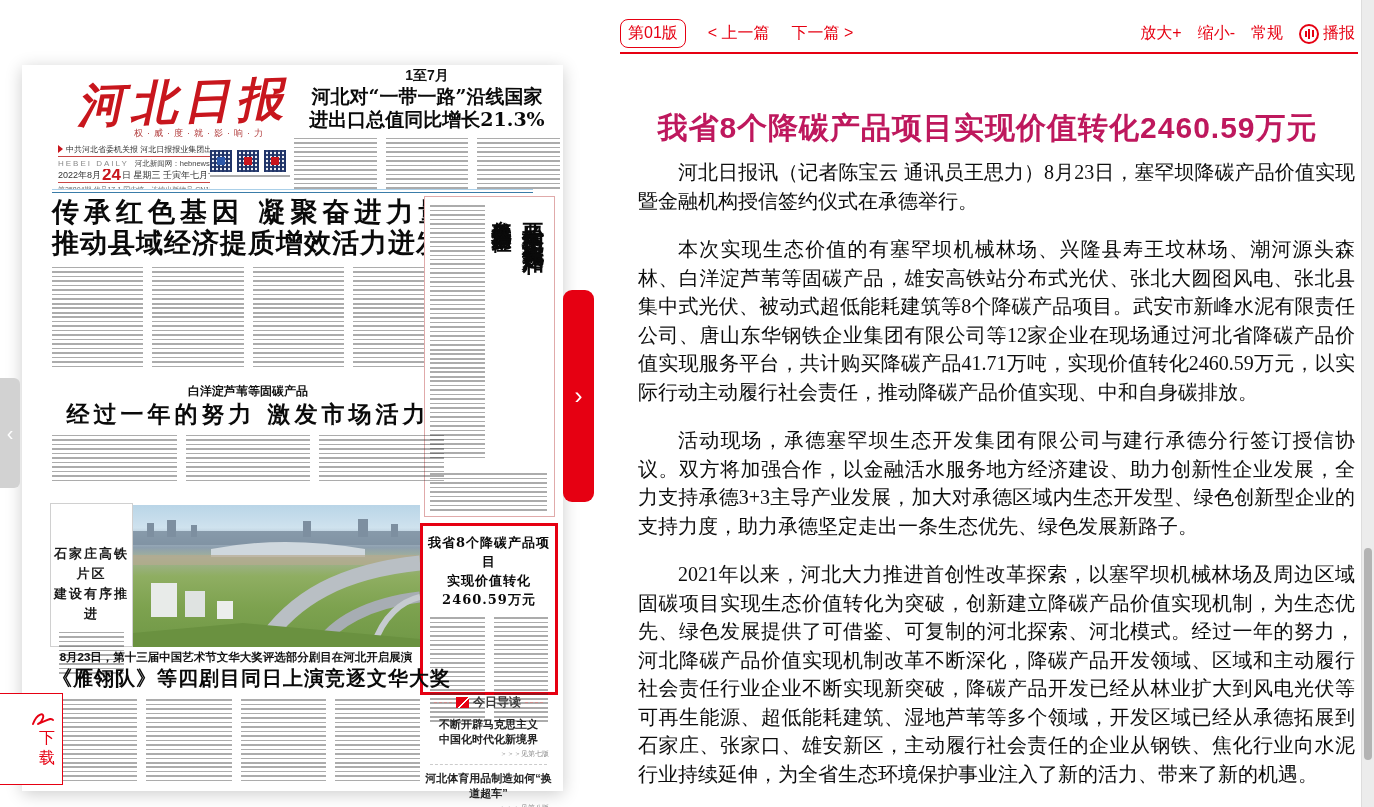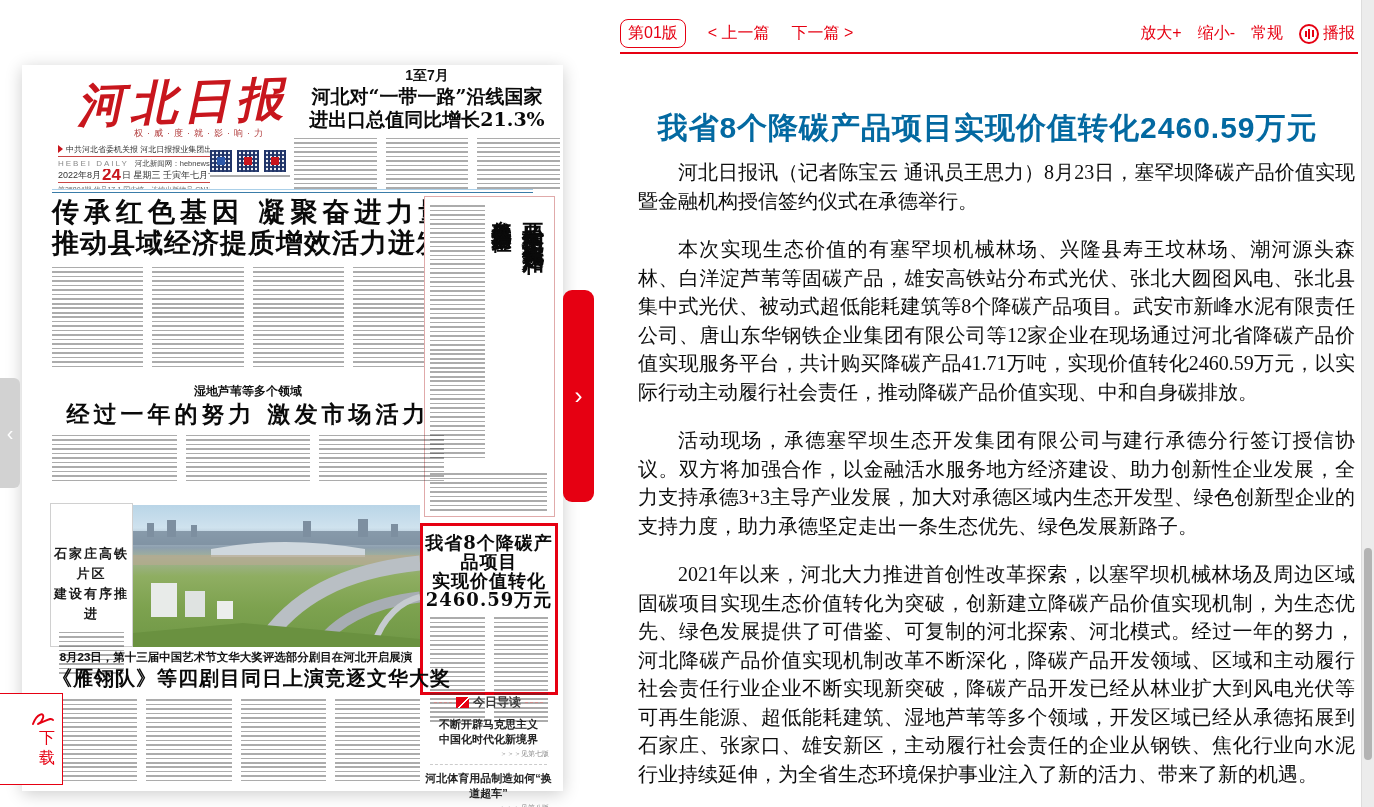--- a/index.html
+++ b/index.html
@@ -55,21 +55,21 @@
   
   .photo{left:111px;top:440px;width:287px;height:142px;overflow:hidden;
     background:linear-gradient(180deg,#b9d5e7 0%,#cfe2ee 16%,#a9bccb 24%,#8d9fae 30%,
       #a3b299 37%,#8fae62 50%,#7da24f 72%,#6f9746 100%);}
   .sjz-box{left:28px;top:438px;width:81px;height:142px;border:1px solid #d0d0d0;background:#fff;}
   .sjz-title{font-family:"DejaVu Serif",serif;font-weight:700;font-size:13px;letter-spacing:2px;
     color:#1a1a1a;text-align:center;line-height:20px;margin-top:40px;}
 
   
   .hl-box{left:398px;top:458px;width:132px;height:166px;border:3px solid #e60012;background:#fff;}
-  .hl-title{font-family:"DejaVu Serif",serif;font-weight:700;font-size:18px;line-height:19px;
+  .hl-title{font-family:"DejaVu Serif",serif;font-weight:700;font-size:13px;line-height:19px;
     color:#0a0a0a;text-align:center;margin-top:7px;letter-spacing:1px;}
 
   
   .digest{left:402px;top:629px;width:129px;}
   .dg-head{display:flex;align-items:center;justify-content:center;gap:4px;}
   .dg-dash{width:18px;border-top:1px dashed #cf8a8a;}
   .dg-flag{width:13px;height:11px;background:linear-gradient(135deg,#e60012 52%,#fff 52% 60%,#e60012 60%);}
   .dg-title{font-weight:700;font-size:12px;color:#3a3a3a;}
   .dg-item{font-weight:700;font-size:11px;color:#222;text-align:center;line-height:15px;margin-top:6px;}
   .dg-ref{font-size:7px;color:#888;text-align:right;margin:2px 4px 0 0;}
@@ -96,21 +96,21 @@
   .tb-link{margin-left:22px;cursor:pointer;}
   .tb-right{margin-left:auto;display:flex;align-items:center;gap:16px;}
   .tb-btn{cursor:pointer;}
   .spk{width:20px;height:20px;border:2px solid #e60012;border-radius:50%;display:inline-flex;
     align-items:center;justify-content:center;gap:1.5px;box-sizing:border-box;}
   .spk i{display:block;width:2px;background:#e60012;}
   .spk i:nth-child(1){height:6px;} .spk i:nth-child(2){height:10px;} .spk i:nth-child(3){height:7px;}
   .bc{display:flex;align-items:center;gap:4px;cursor:pointer;}
   .rd-rule{position:absolute;left:0;top:52px;width:738px;height:2px;background:#e60012;}
   .rd-title{position:absolute;left:0;top:88px;width:735px;text-align:center;font-size:30px;
-    font-weight:700;color:#0369a1;letter-spacing:1px;}
+    font-weight:700;color:#be185d;letter-spacing:1px;}
   .rd-body{position:absolute;left:2px;top:158px;width:733px;font-family:"Liberation Serif",serif;
     font-size:20px;line-height:28.5px;color:#0d0d0d;text-align:justify;}
   .rd-body p{margin:0 0 20px 16px;text-indent:2em;}
 </style>
 </head>
 <body>
 
 <div class="stage">
 
   <div class="card">
@@ -157,21 +157,21 @@
     <div class="abs vbox">
       <div class="abs sim light" style="left:5px;top:8px;width:55px;height:255px;"></div>
       <div class="v-head">
         <span class="v-col1">要始终把历史文化遗产和</span>
         <span class="v-col2">自然文化遗产保护放在第一位</span>
       </div>
       <div class="abs sim light" style="left:5px;bottom:5px;width:117px;height:38px;"></div>
     </div>
 
     <div class="abs" style="left:30px;top:318px;width:392px;">
-      <div class="kicker" style="font-size:12px;">湿地芦苇等多个领域</div>
+      <div class="kicker" style="font-size:12px;">白洋淀芦苇等固碳产品</div>
       <div class="np-h" style="font-size:23px;line-height:27px;letter-spacing:4px;">经过一年的努力 激发市场活力</div>
       <div class="cols" style="margin-top:8px;height:48px;">
         <div class="sim light"></div>
           <div class="sim light"></div>
           <div class="sim light"></div>
       </div>
     </div>
 
     <div class="abs sjz-box">
       <div class="sjz-title">石家庄高铁片区</div>

